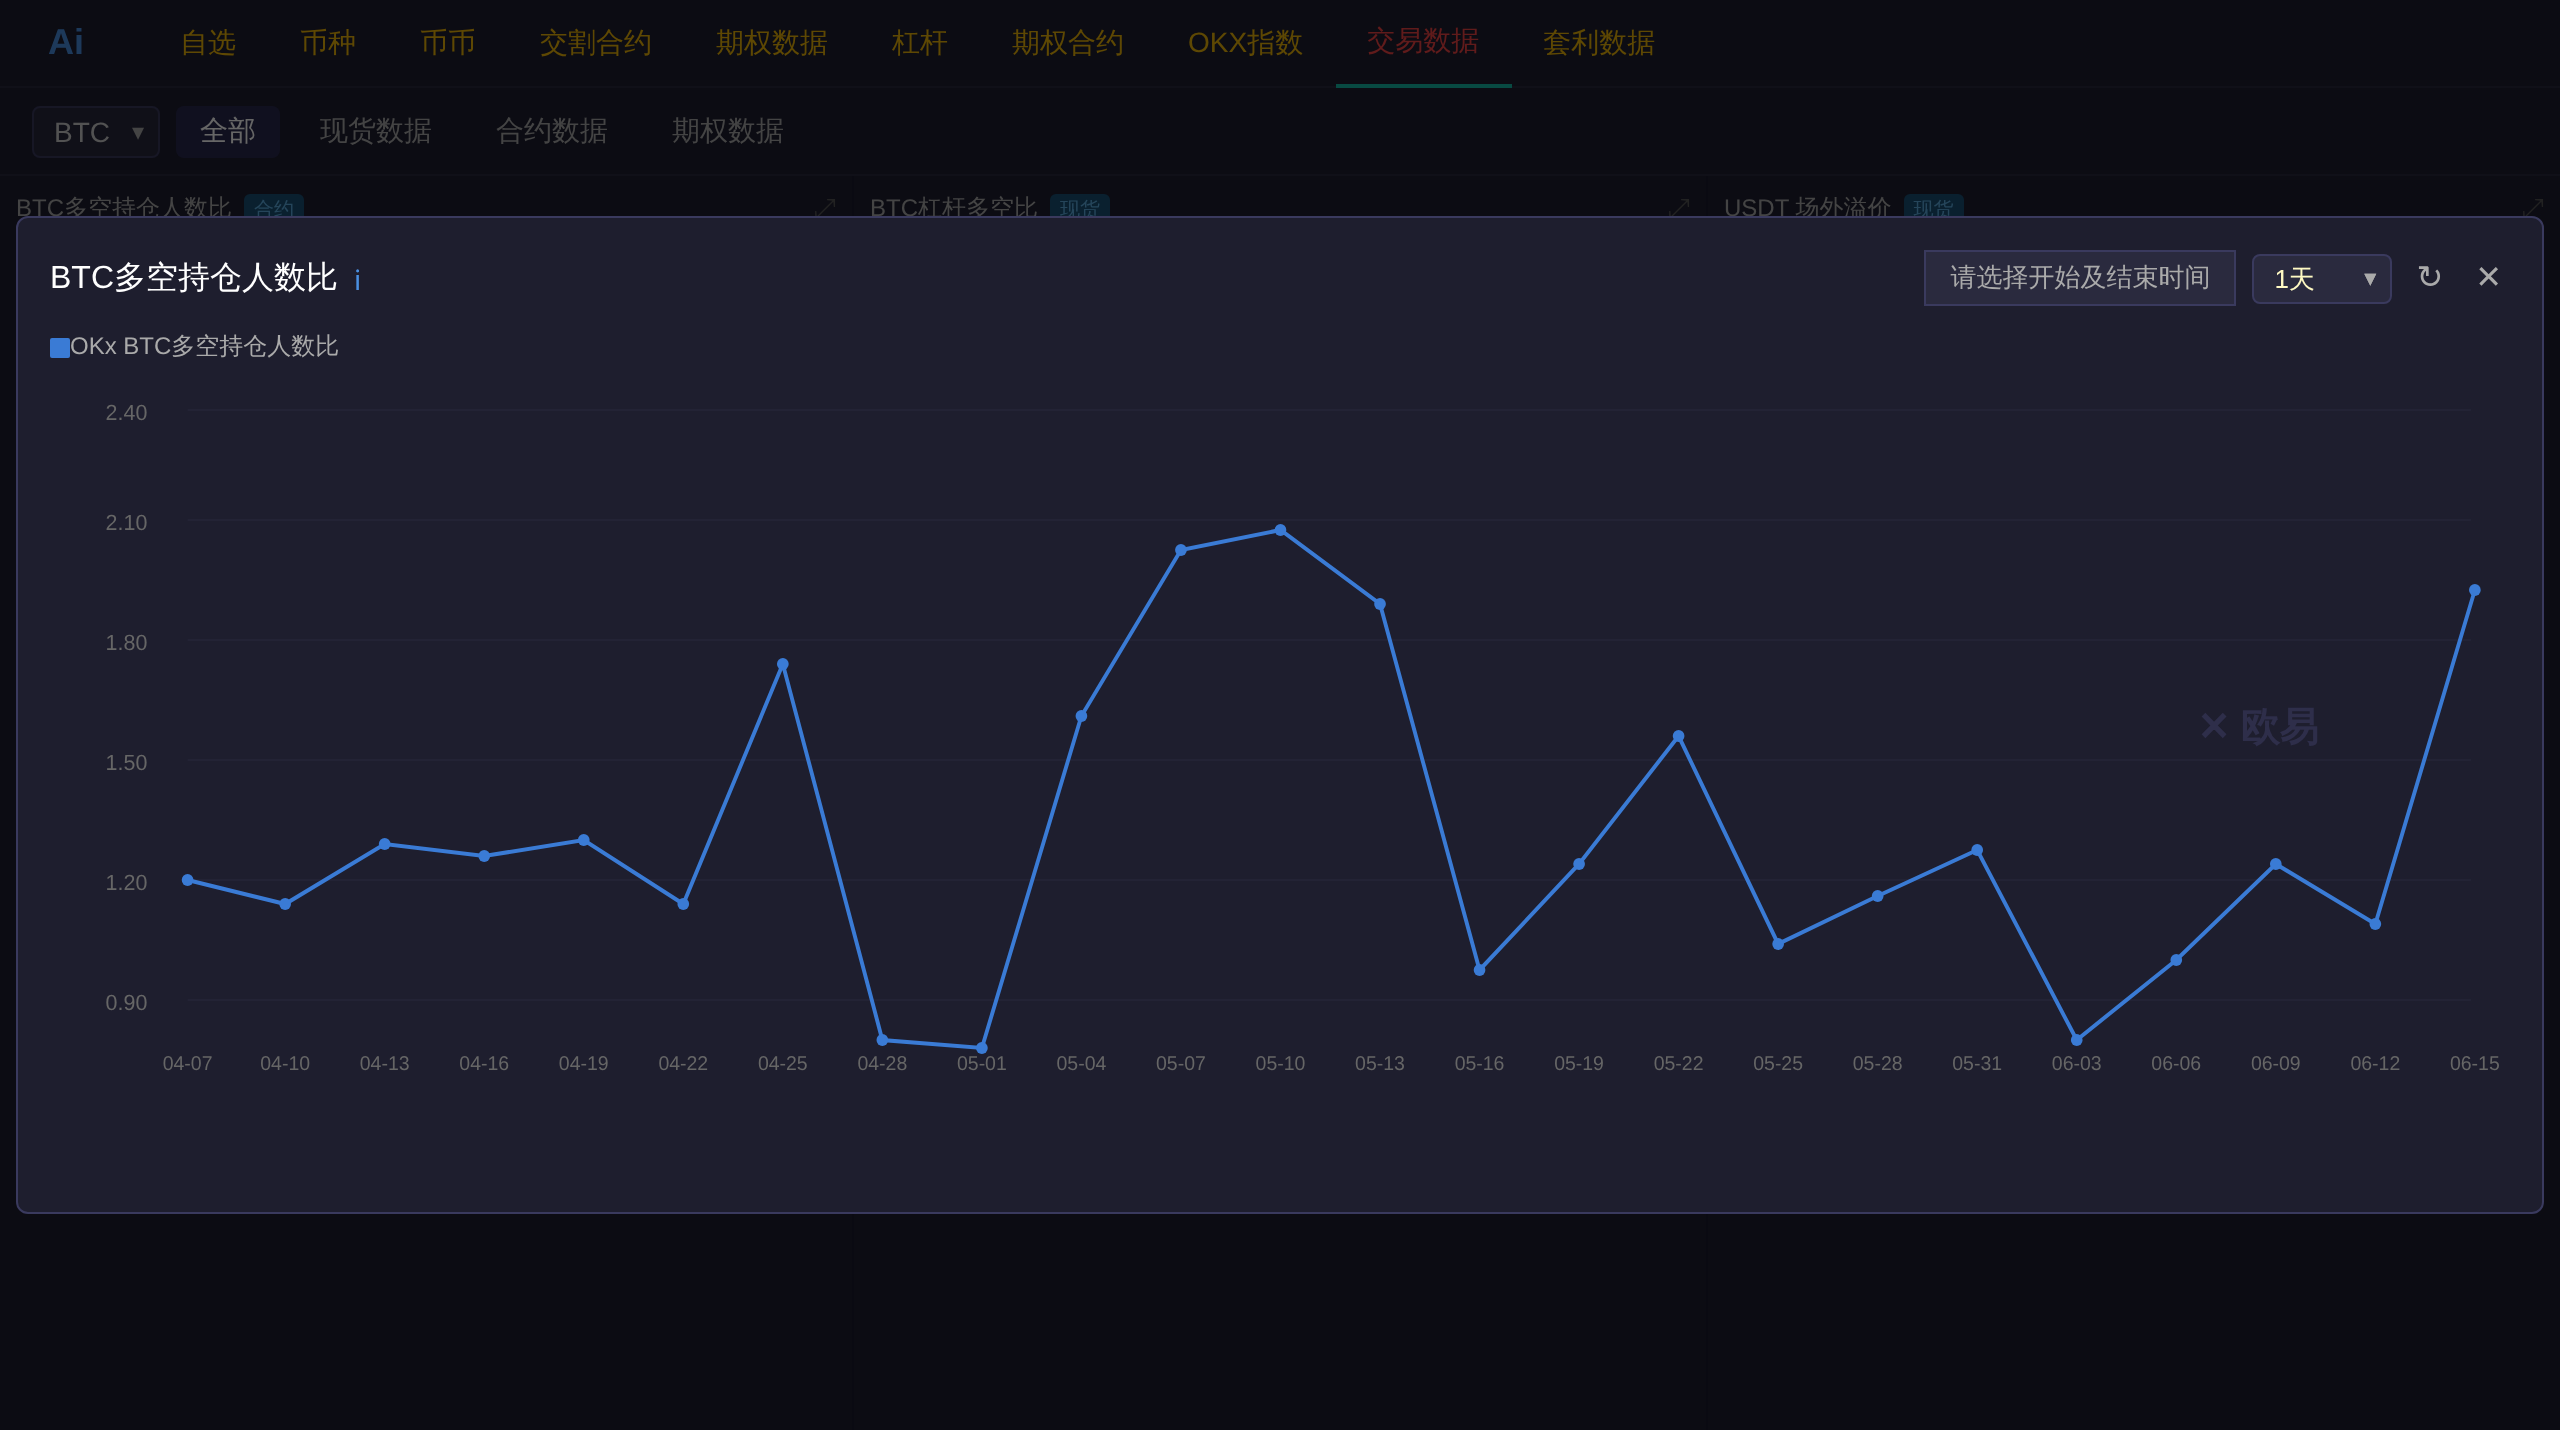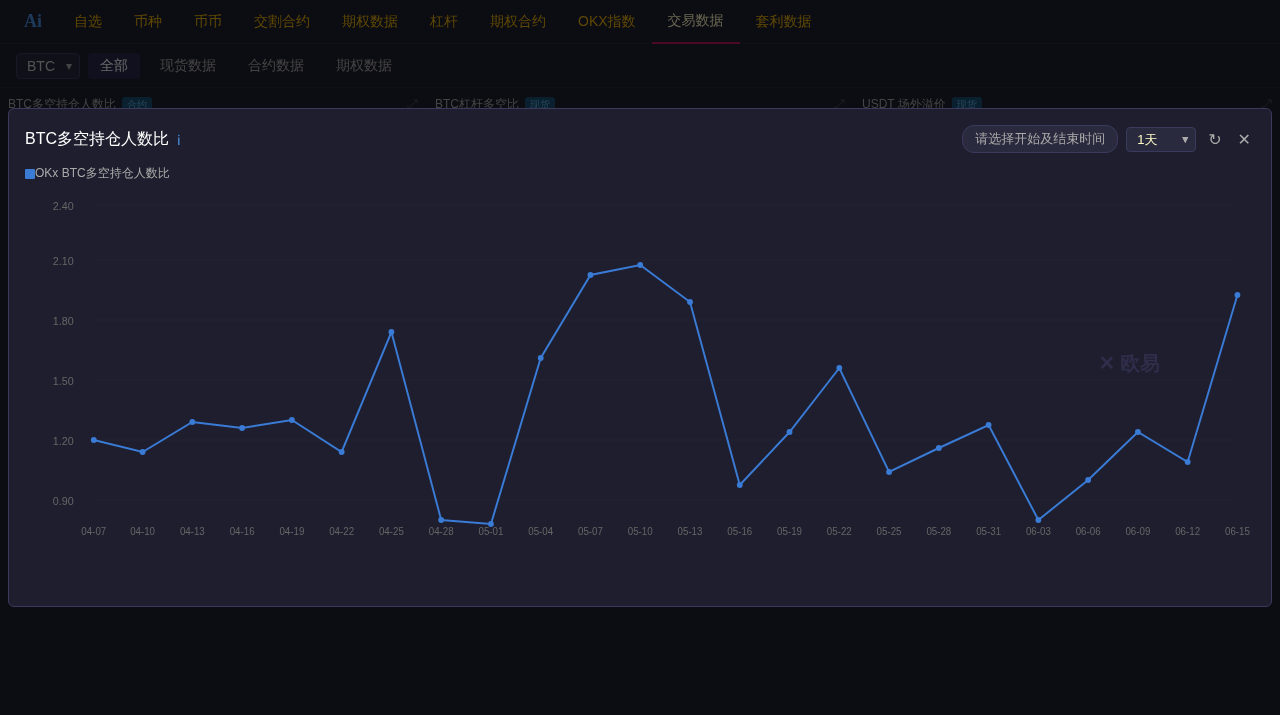--- a/index.html
+++ b/index.html
@@ -26,30 +26,29 @@
       padding: 0 16px;
       height: 44px;
       display: flex;
       align-items: center;
       font-size: 14px;
       color: #eab308;
       cursor: pointer;
       white-space: nowrap;
     }
     .nav-item.active {
-      color: #fef9c3;
-      border-bottom: 2px solid #be185d;
+      color: #ef4444;
+      border-bottom: 2px solid #14b8a6;
     }
     .ai-logo {
       font-size: 18px;
       font-weight: bold;
       color: #4a90e2;
-      margin-right: 8px;
+      margin-right: 24px;
       padding: 0 8px;
-      font-family: Liberation Serif, serif;
     }
 
     
     .sub-nav {
       display: flex;
       align-items: center;
       background: #1e1e30;
       padding: 0 16px;
       height: 44px;
       border-bottom: 1px solid #2a2a3e;
@@ -191,21 +190,21 @@
     .modal-controls {
       display: flex;
       align-items: center;
       gap: 8px;
     }
     .date-picker-btn {
       background: #2a2a3e;
       border: 1px solid #3a3a5e;
       color: #aaa;
       padding: 4px 12px;
-      border-radius: 12px;
+      border-radius: 0;
       font-size: 13px;
       cursor: pointer;
     }
     .time-select {
       background: #2a2a3e;
       border: 1px solid #3a3a5e;
       color: #fef9c3;
       padding: 4px 24px 4px 10px;
       border-radius: 4px;
       font-size: 13px;

